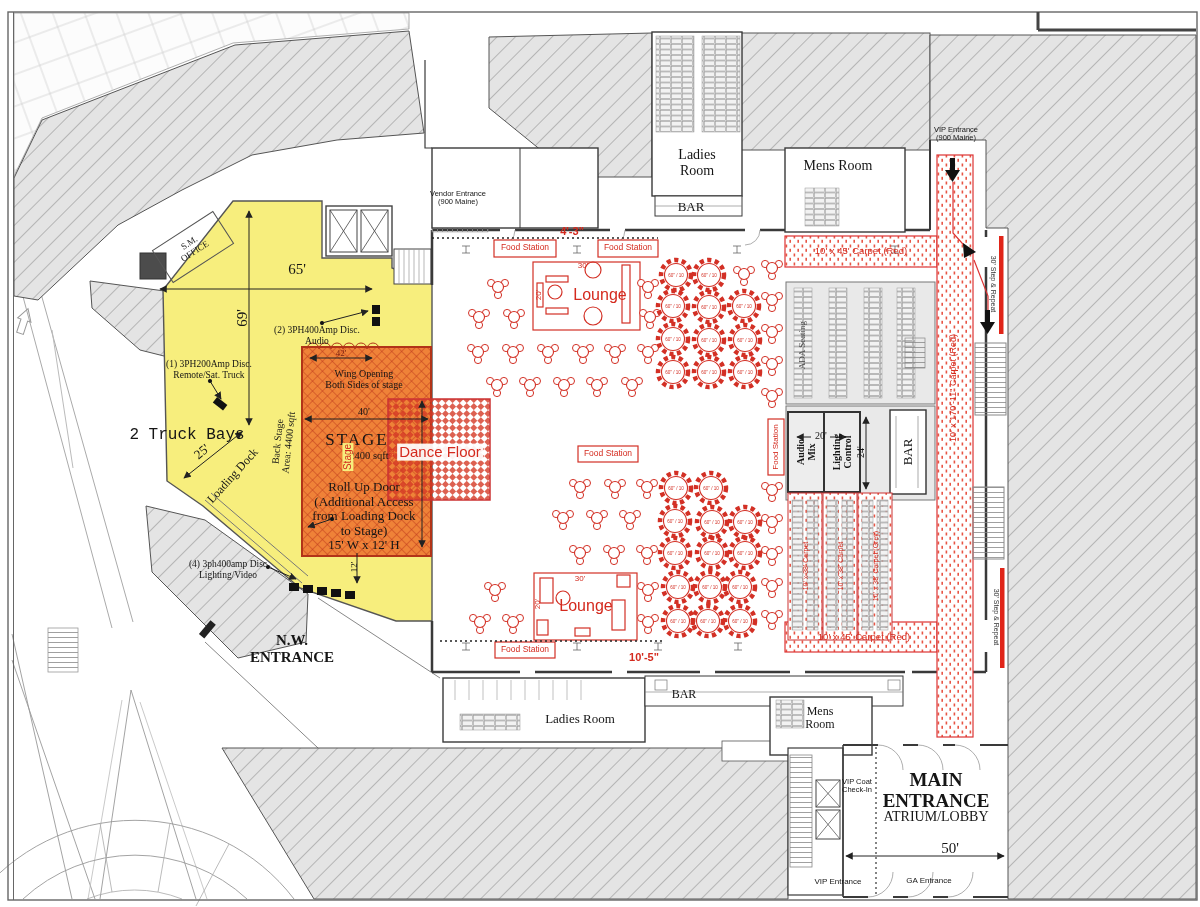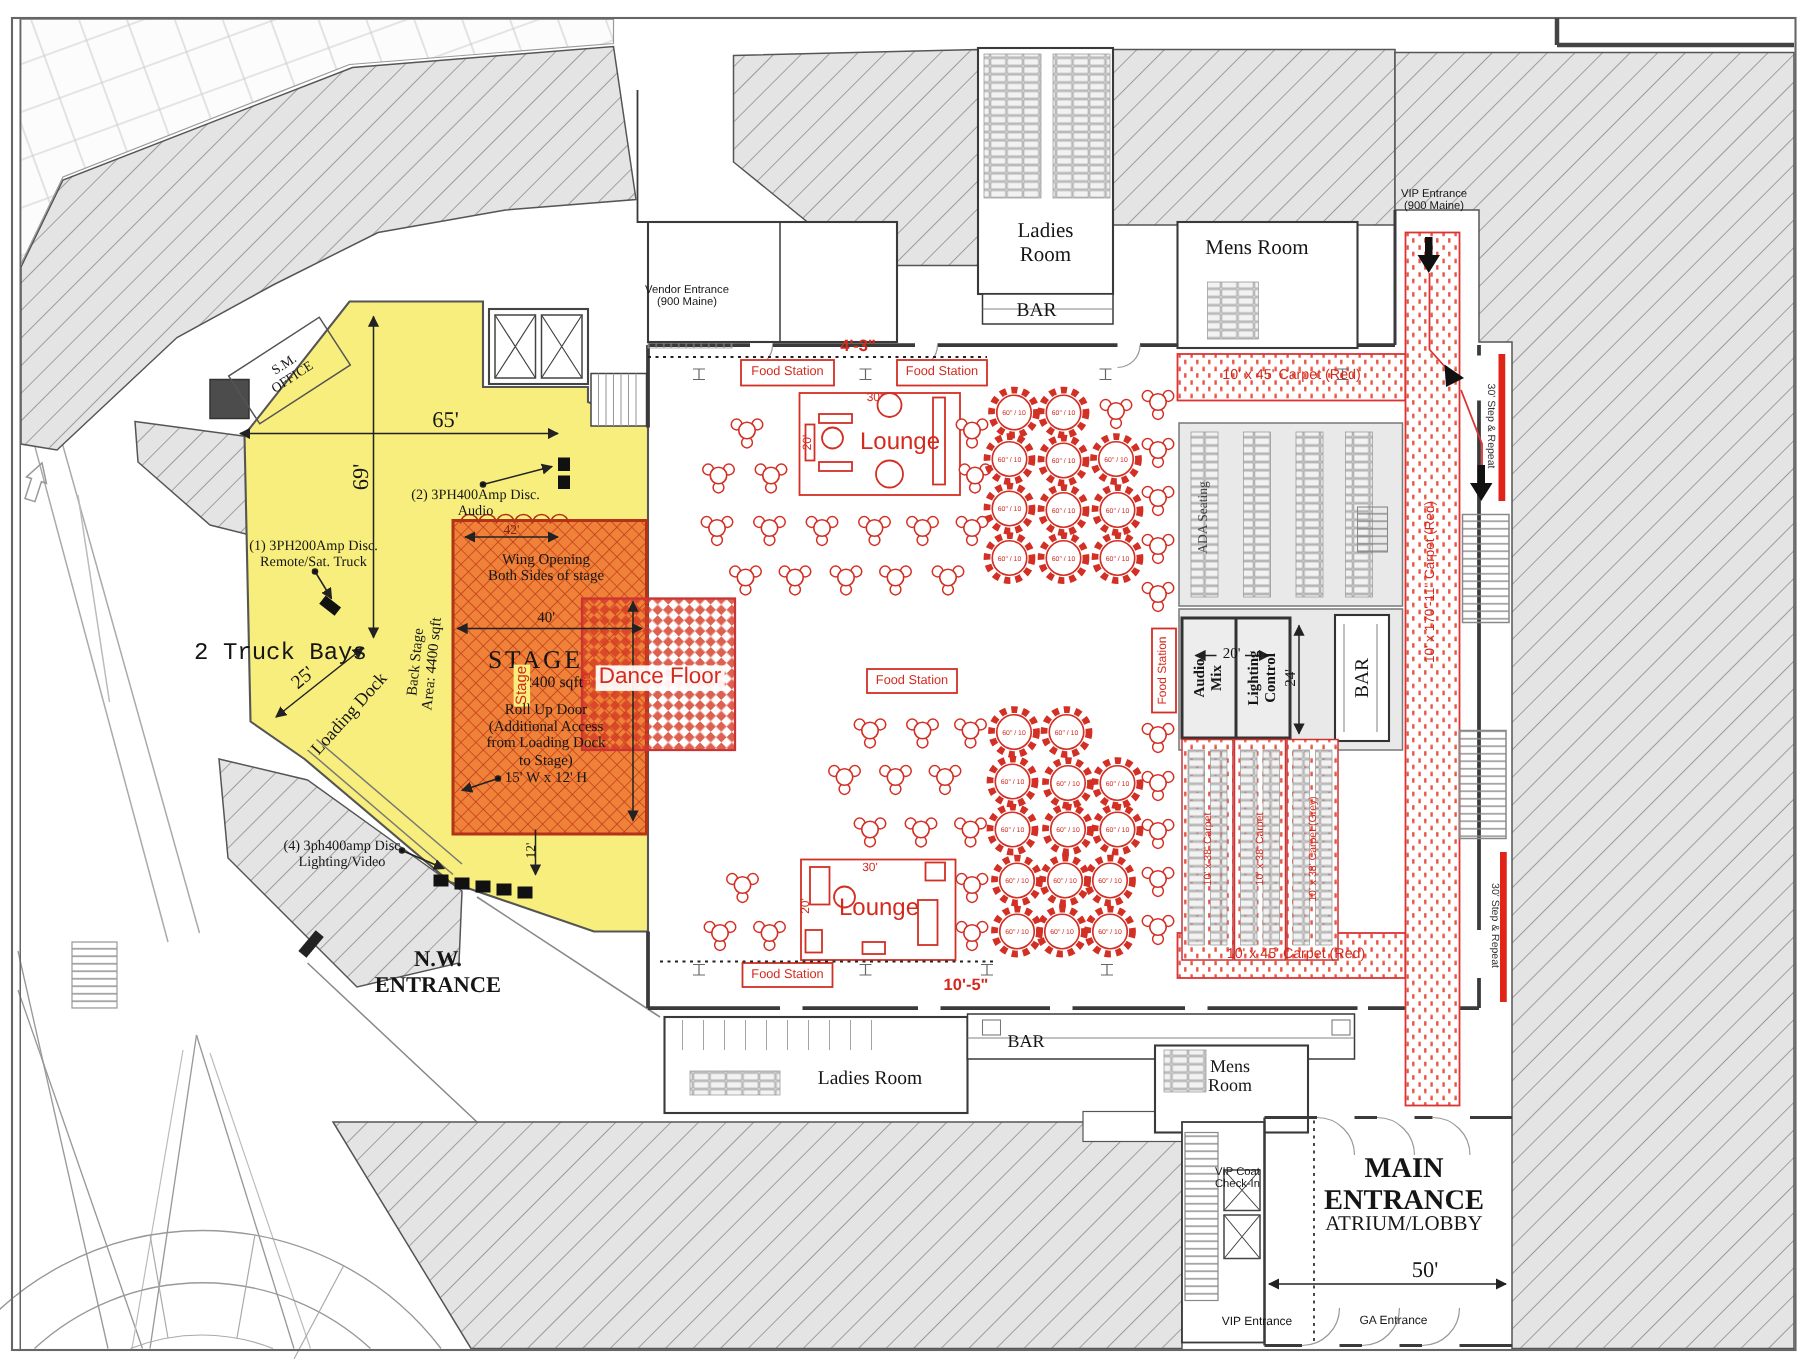--- a/index.html
+++ b/index.html
@@ -689,55 +689,55 @@
 <div class="L sans red" style="left:600px;top:295px;font-size:16px;">Lounge</div>
 <div class="L sans red" style="left:586px;top:606px;font-size:16px;">Lounge</div>
 <div class="L sans red" style="left:583px;top:266px;font-size:8px;">30'</div>
 <div class="L sans red" style="left:539px;top:295px;font-size:8px;transform:translate(-50%,-50%) rotate(-90deg);">20'</div>
 <div class="L sans red" style="left:580px;top:579px;font-size:8px;">30'</div>
 <div class="L sans red" style="left:538px;top:604px;font-size:8px;transform:translate(-50%,-50%) rotate(-90deg);">20'</div>
 <div class="L sans red b" style="left:572px;top:231px;font-size:11px;">4'-3"</div>
 <div class="L sans red b" style="left:644px;top:657px;font-size:11px;">10'-5"</div>
 <div class="L" style="left:192px;top:247px;font-size:9px;transform:translate(-50%,-50%) rotate(-33deg);">S.M.
 OFFICE</div>
-<div class="L" style="left:297px;top:281px;font-size:15px;text-align:center;">65'</div>
+<div class="L" style="left:297px;top:269px;font-size:15px;text-align:center;">65'</div>
 <div class="L" style="left:242px;top:318px;font-size:15px;transform:translate(-50%,-50%) rotate(-90deg);">69'</div>
 <div class="L" style="left:317px;top:314px;font-size:9.5px;margin-top:22px;">(2) 3PH400Amp Disc.
 Audio</div>
 <div class="L" style="left:209px;top:370px;font-size:9.5px;">(1) 3PH200Amp Disc.
 Remote/Sat. Truck</div>
 <div class="L" style="left:228px;top:570px;font-size:9.5px;">(4) 3ph400amp Disc
 Lighting/Video</div>
 <div class="L" style="left:187px;top:436px;font-size:16px;font-family:Liberation Mono, monospace;">2 Truck Bays</div>
 <div class="L" style="left:202px;top:452px;font-size:13px;transform:translate(-50%,-50%) rotate(-40deg);">25'</div>
 <div class="L" style="left:233px;top:476px;font-size:12px;transform:translate(-50%,-50%) rotate(-48deg);white-space:nowrap;">Loading Dock</div>
 <div class="L" style="left:283px;top:442px;font-size:10px;transform:translate(-50%,-50%) rotate(-84deg);white-space:pre;">Back Stage
 Area: 4400 sqft</div>
 <div class="L" style="left:341px;top:353px;font-size:9px;color:#7c2210;">42'</div>
 <div class="L" style="left:364px;top:379px;font-size:10px;">Wing Opening
 Both Sides of stage</div>
 <div class="L" style="left:364px;top:412px;font-size:10px;">40'</div>
 <div class="L" style="left:357px;top:440px;font-size:17px;letter-spacing:2px;">STAGE</div>
 <div class="L" style="left:369px;top:456px;font-size:10.5px;">2400 sqft</div>
 <div class="L sans red ybg" style="left:348px;top:457px;font-size:10px;transform:translate(-50%,-50%) rotate(-90deg);">Stage</div>
-<div class="L" style="left:364px;top:496px;font-size:10px;">Roll Up Door
+<div class="L" style="left:364px;top:516px;font-size:13px;">Roll Up Door
 (Additional Access
 from Loading Dock
 to Stage)
 15' W x 12' H</div>
 <div class="L" style="left:354px;top:567px;font-size:9px;transform:translate(-50%,-50%) rotate(-90deg);">12'</div>
 <div class="L sans red wbg" style="left:440px;top:452px;font-size:15px;white-space:nowrap;">Dance Floor</div>
 <div class="L sans red" style="left:392px;top:452px;font-size:7px;transform:translate(-50%,-50%) rotate(-90deg);">30'</div>
 <div class="L b" style="left:292px;top:649px;font-size:15px;">N.W.
 ENTRANCE</div>
 <div class="L" style="left:580px;top:719px;font-size:13px;white-space:nowrap;">Ladies Room</div>
 <div class="L" style="left:684px;top:695px;font-size:12px;">BAR</div>
 <div class="L" style="left:820px;top:718px;font-size:12px;">Mens
 Room</div>
-<div class="L sans" style="left:825px;top:786px;font-size:7.5px;">VIP Coat
+<div class="L sans" style="left:857px;top:786px;font-size:7.5px;">VIP Coat
 Check-In</div>
 <div class="L b" style="left:936px;top:790px;font-size:19px;">MAIN
 ENTRANCE</div>
 <div class="L" style="left:936px;top:817px;font-size:14px;white-space:nowrap;">ATRIUM/LOBBY</div>
 <div class="L" style="left:924px;top:848px;font-size:15px;margin-left:26px;">50'</div>
 <div class="L sans" style="left:838px;top:882px;font-size:8px;white-space:nowrap;">VIP Entrance</div>
 <div class="L sans" style="left:929px;top:881px;font-size:8px;white-space:nowrap;">GA Entrance</div>
 </div>
 
 </body></html>

